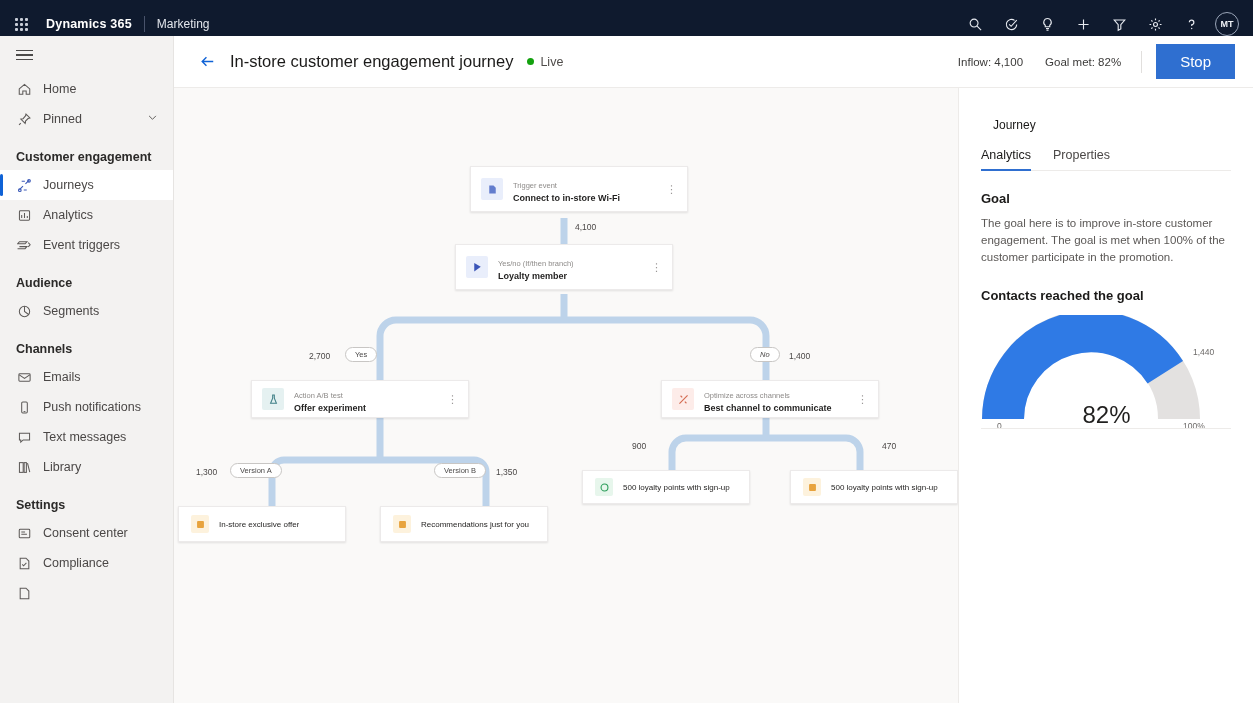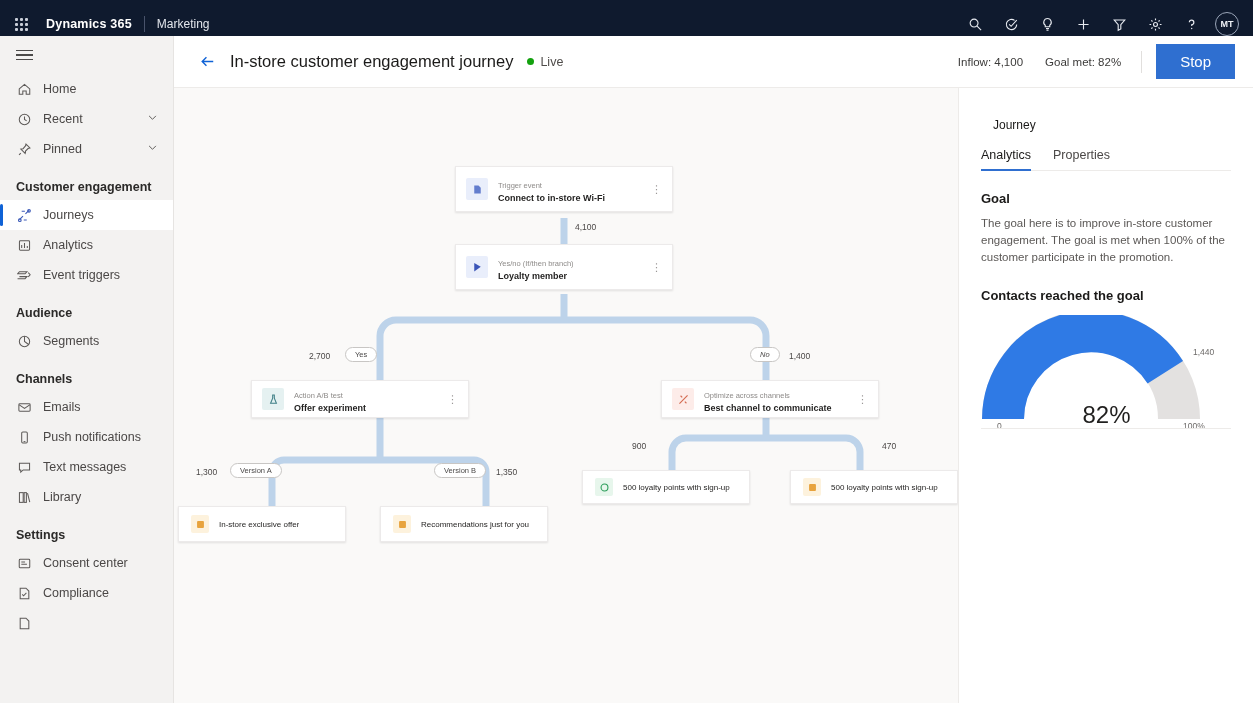--- a/index.html
+++ b/index.html
@@ -208,34 +208,20 @@
 
   <div class="nav-item">
     <span class="nav-ico">
       <svg width="15" height="15" viewBox="0 0 16 16" fill="none" stroke="#5d5a58" stroke-width="1.1">
         <path d="M2.4 7.4 8 2.6l5.6 4.8V13H9.8V9.6H6.2V13H2.4z"></path>
         </svg>
     </span>
     <span class="nl">Home</span>
   </div>
 
-  <div class="nav-item">
-    <span class="nav-ico">
-      <svg width="15" height="15" viewBox="0 0 16 16" fill="none" stroke="#5d5a58" stroke-width="1.1">
-        <circle cx="8" cy="8" r="5.6"></circle>
-          <path d="M8 4.7V8l2.3 1.5"></path>
-        </svg>
-    </span>
-    <span class="nl">Recent</span>
-    <span class="chev">
-      <svg width="13" height="13" viewBox="0 0 16 16" fill="none" stroke="#5d5a58" stroke-width="1.2">
-          <path d="M3.8 6 8 10.2 12.2 6"></path>
-        </svg>
-    </span>
-  </div>
 
   <div class="nav-item">
     <span class="nav-ico">
       <svg width="15" height="15" viewBox="0 0 16 16" fill="none" stroke="#5d5a58" stroke-width="1.1">
         <path d="M9.6 2.2 13.8 6.4l-2 .6-2.7 2.7-.4 2.4-4.6-4.6 2.4-.4L9 4.2z"></path>
           <path d="M4.1 11.9 2.2 13.8"></path>
         </svg>
     </span>
     <span class="nl">Pinned</span>
     <span class="chev">
@@ -388,21 +374,21 @@
 
       <path d="M206 372 H110 a12 12 0 0 0 -12 12 V418"></path>
       <path d="M206 372 H300 a12 12 0 0 1 12 12 V418"></path>
 
       <path d="M592 330 V350"></path>
       <path d="M592 350 H512 a14 14 0 0 0 -14 14 V382"></path>
       <path d="M592 350 H672 a14 14 0 0 1 14 14 V382"></path>
     </g>
   </svg>
 
-  <div class="node" style="left:281px; top:78px; width:218px; height:46px;">
+  <div class="node" style="left:296px; top:78px; width:218px; height:46px;">
     <span class="nico" style="background:#e9eefb;">
       <svg width="13" height="13" viewBox="0 0 16 16" fill="#4b68c4">
         <path d="M4 3h5.2l2.8 2.8V13H4z" opacity=".85"></path>
         </svg>
     </span>
     <span class="ntxt">
       <span class="ntop">Trigger event</span>
       <span class="nmain" style="display:block">Connect to in-store Wi-Fi</span>
     </span>
     <span class="dots">⋮</span>

